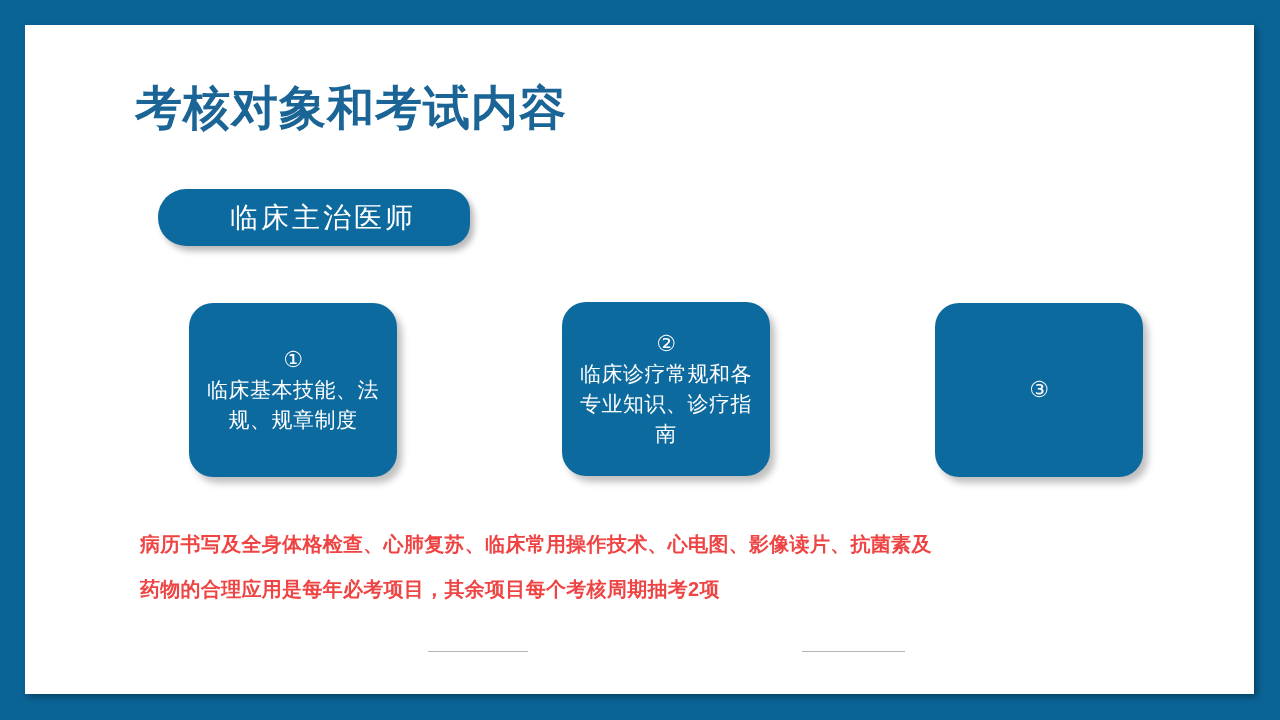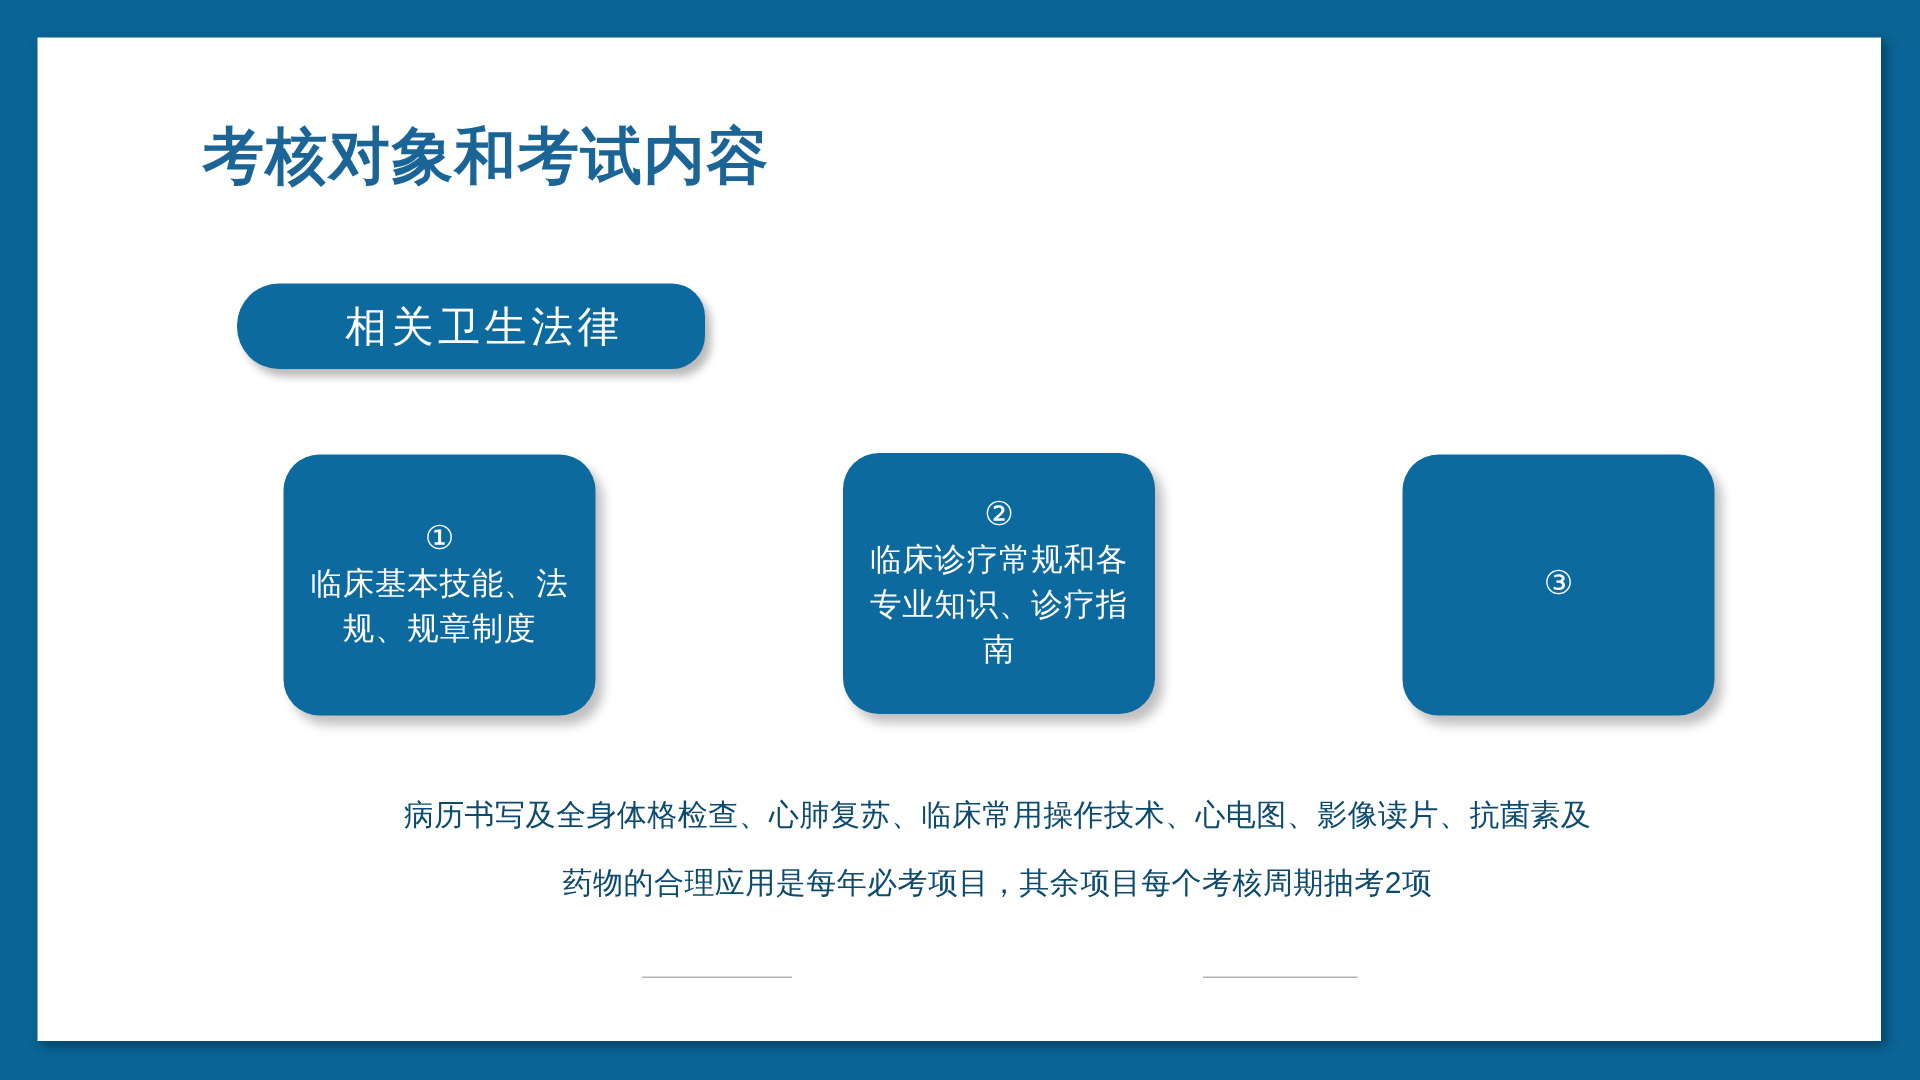--- a/index.html
+++ b/index.html
@@ -29,21 +29,21 @@
     width: 1229px;
     height: 669px;
     background: #ffffff;
     box-shadow: 3px 3px 7px rgba(0,0,0,0.35);
   }
 
   .slide-title {
     position: absolute;
     left: 110px;
     top: 55px;
-    font-size: 41px;
+    font-size: 47px;
     font-weight: bold;
     color: #1a6496;
     letter-spacing: 1px;
     line-height: 1.2;
     white-space: nowrap;
   }
 
   .subject-badge {
     position: absolute;
     left: 133px;
@@ -112,38 +112,38 @@
     background: #b3b3b3;
   }
   .connector-1 { left: 403px; width: 100px; }
   .connector-2 { left: 777px; width: 103px; }
 
   .footnote {
     position: absolute;
     left: 115px;
     top: 497px;
     width: 1050px;
-    text-align: center;
-    color: #0c4a6e;
+    color: #ef4444;
     font-size: 20px;
     line-height: 2.25;
     letter-spacing: 0.3px;
+    font-weight: bold;
   }
   .footnote-line { display: block; }
 </style>
 </head>
 <body>
 
 <div class="slide">
   <div class="inner-panel">
 
     <div class="slide-title">考核对象和考试内容</div>
 
     <div class="subject-badge">
-      <span class="subject-badge-label">相关卫生法律</span>
+      <span class="subject-badge-label">临床主治医师</span>
     </div>
 
     <div class="cards-row">
 
       <div class="card card-1">
         <span class="card-number">①</span>
         <span class="card-text">临床基本技能、法规、规章制度</span>
       </div>
 
       <div class="connector connector-1"></div>

